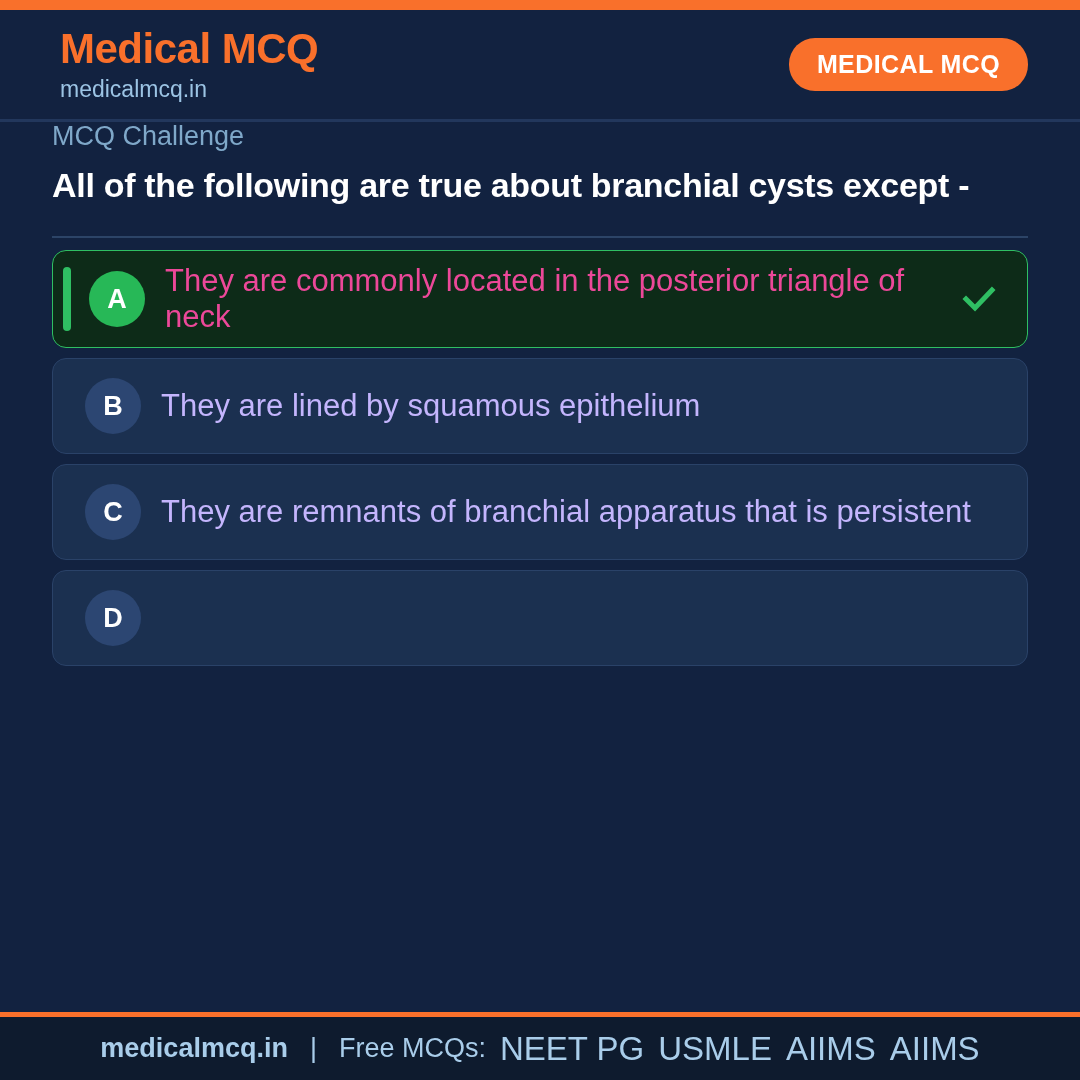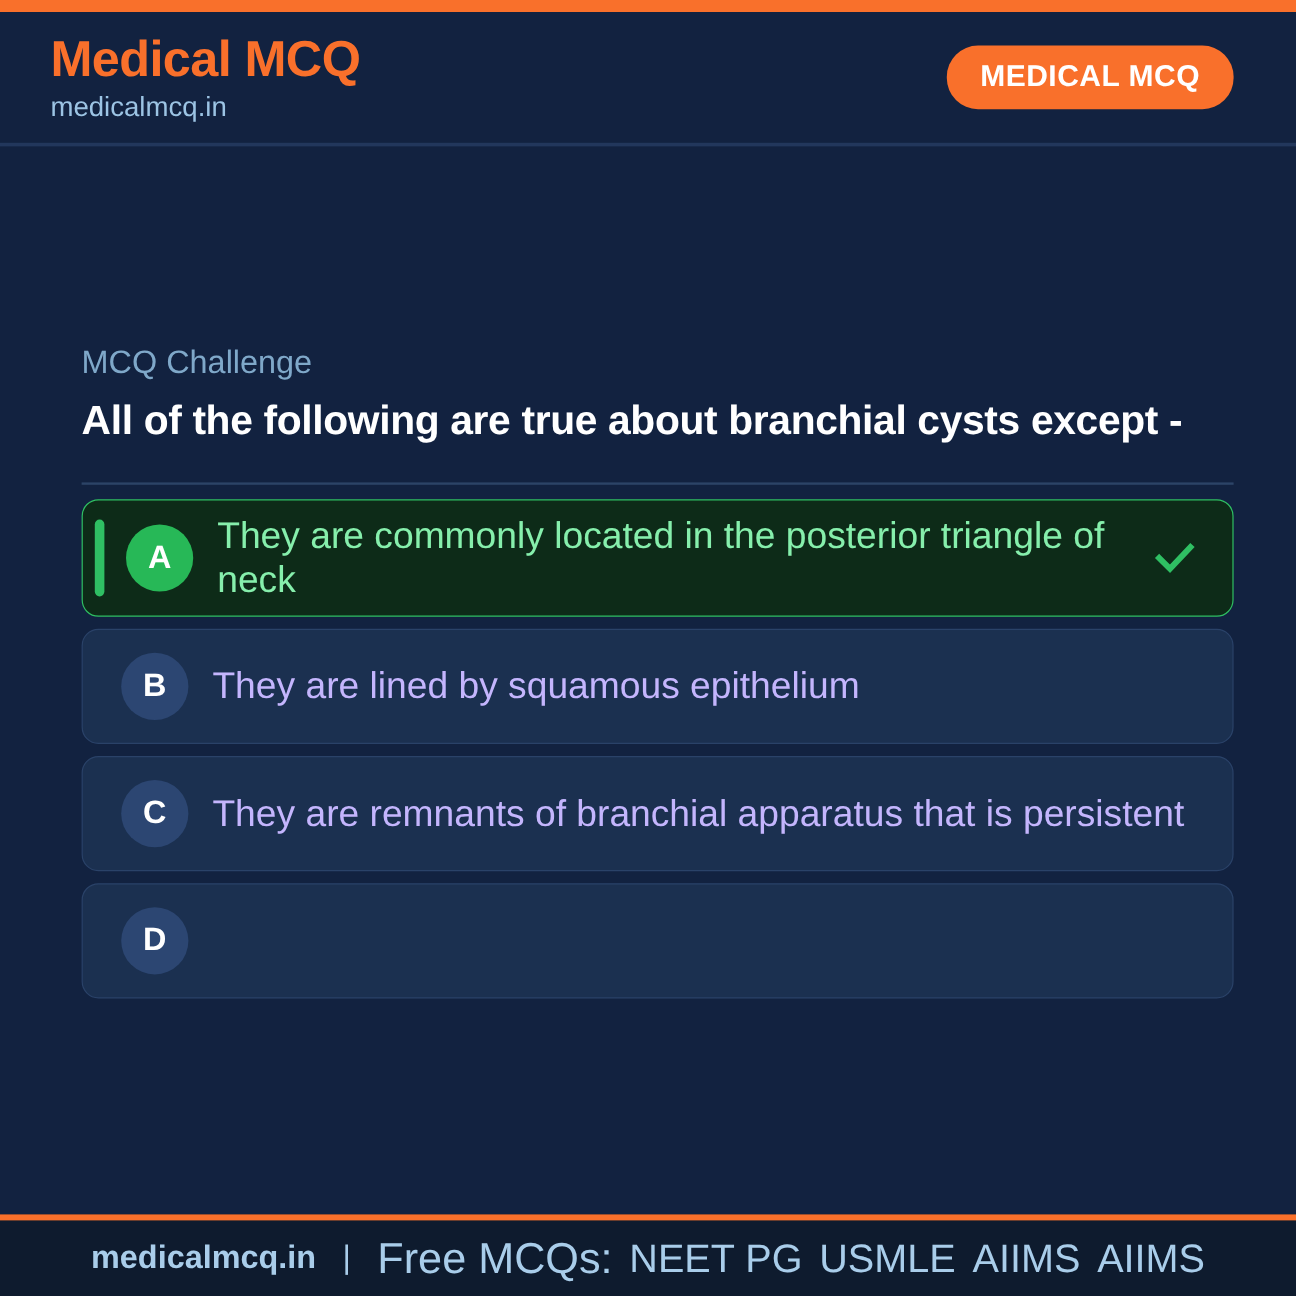--- a/index.html
+++ b/index.html
@@ -33,21 +33,21 @@
   
   .header {
     flex: 0 0 auto;
     height: 112px;
     background: #122240;
     border-bottom: 3px solid #22375c;
     box-sizing: border-box;
     display: flex;
     align-items: center;
     justify-content: space-between;
-    padding: 0 52px 0 42px;
+    padding: 0 52px 0 60px;
   }
   .brand-block {
     display: flex;
     flex-direction: column;
     justify-content: center;
   }
   .brand-title {
     color: #F9702B;
     font-size: 42px;
     font-weight: bold;
@@ -72,22 +72,21 @@
   }
 
   
   .main {
     flex: 1 1 auto;
     position: relative;
     padding: 15px 52px;
     box-sizing: border-box;
     display: flex;
     flex-direction: column;
-    justify-content: center;
-    margin-left: 16px;
+    justify-content: flex-start;
   }
   .content-wrap {
     margin-top: -18px;
   }
   .eyebrow {
     color: #7FA8C9;
     font-size: 27px;
     line-height: 34px;
     margin-bottom: 6px;
   }
@@ -155,21 +154,21 @@
     margin-left: 16px;
   }
   .opt-text {
     flex: 1 1 auto;
     color: #c4b5fd;
     font-size: 31px;
     line-height: 36px;
     padding-right: 10px;
   }
   .option.correct .opt-text {
-    color: #86efac;
+    color: #ec4899;
   }
   .check-icon {
     flex: 0 0 auto;
     width: 44px;
     height: 44px;
     display: flex;
     align-items: center;
     justify-content: center;
     margin-right: 4px;
   }
@@ -196,21 +195,21 @@
     font-size: 27px;
     font-weight: bold;
   }
   .footer-sep {
     color: #A9CDEA;
     font-size: 27px;
     margin: 0 22px;
   }
   .footer-label {
     color: #A9CDEA;
-    font-size: 36px;
+    font-size: 27px;
   }
   .footer-exam {
     color: #A9CDEA;
     font-size: 33px;
     margin-left: 14px;
   }
 </style>
 </head>
 <body>
 

